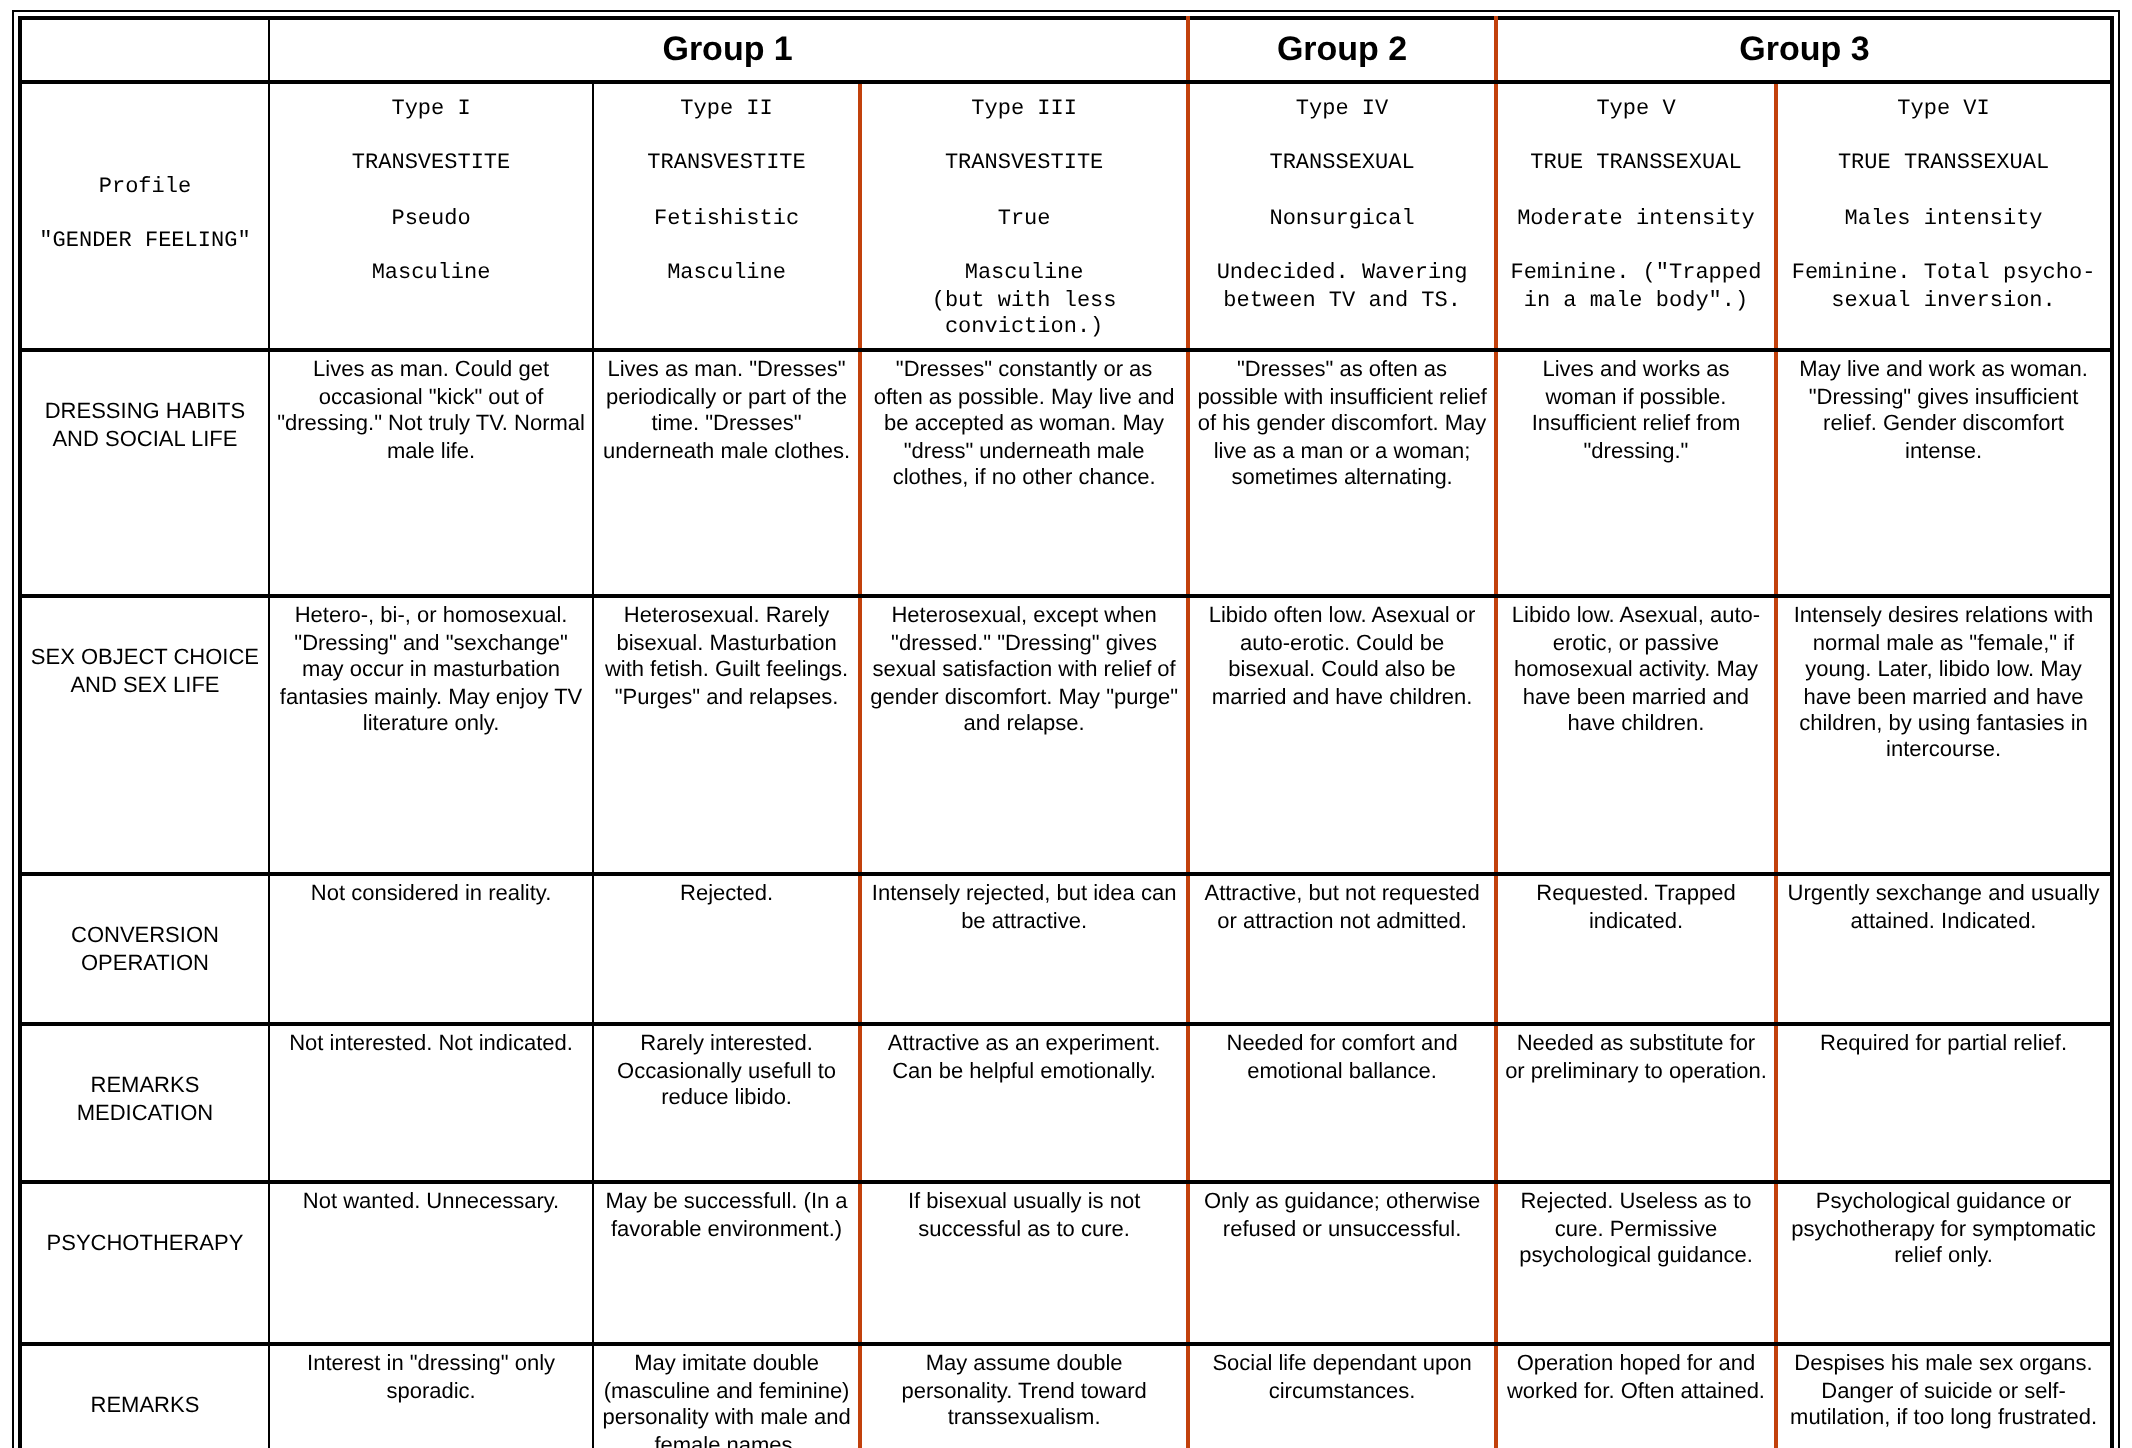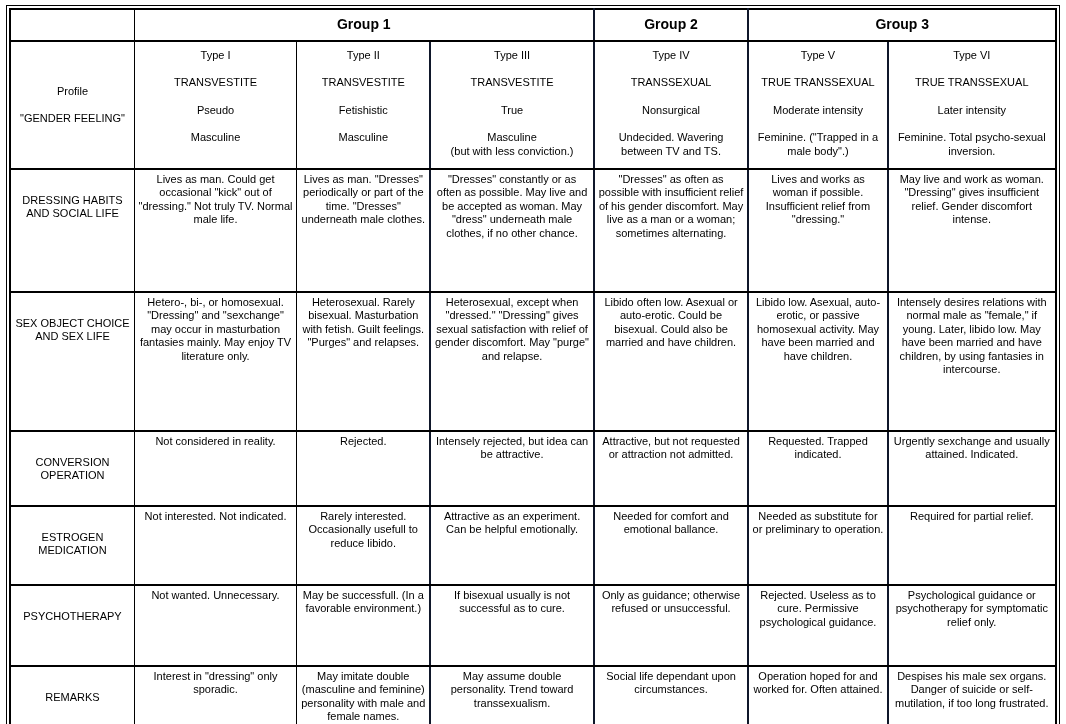--- a/index.html
+++ b/index.html
@@ -28,39 +28,39 @@
   td {
     border: 1px solid #000;
     border-bottom: 2px solid #000;
     vertical-align: top;
     text-align: center;
     font-size: 11px;
     line-height: 1.22;
     padding: 3px 3px;
     overflow: hidden;
   }
-  td.gb { border-left: 2px solid #0f172a; }      
+  td.gb { border-left: 2px solid #c2410c; }      
   tr.r-title td {
     height: 34px;
     vertical-align: middle;
     font-size: 13.5px;
     font-weight: bold;
     font-style: italic;
     padding: 2px 0;
   }
   tr.r-title .title-line { line-height: 1.3; }
   tr.r-group td {
     height: 24px;
     vertical-align: middle;
     font-weight: bold;
-    font-size: 14px;
+    font-size: 17px;
   }
   tr.r-types td { height: 116px; padding-top: 7px; }
   tr.r-types td.lbl { vertical-align: middle; padding-top: 3px; }
-  .tline { margin-bottom: 14px; white-space: pre-line; }
+  .tline { margin-bottom: 14px; white-space: pre-line; font-family: Liberation Mono, monospace; }
   .tline:last-child { margin-bottom: 0; }
   tr.r-d0 td { height: 94px; }
   tr.r-d1 td { height: 110px; }
   tr.r-d2 td { height: 20px; vertical-align: middle; }
   tr.r-d3 td { height: 46px; }
   tr.r-d4 td { height: 50px; }
   tr.r-d5 td { height: 52px; text-align: center; }
   tr.r-d6 td { height: 74px; }
   td.lbl { padding-top: 24px; }
 </style>
@@ -120,21 +120,21 @@
     </td>
     <td class="gb">
       <div class="tline">Type V</div>
       <div class="tline">TRUE TRANSSEXUAL</div>
       <div class="tline">Moderate intensity</div>
       <div class="tline">Feminine. ("Trapped in a male body".)</div>
     </td>
     <td class="gb">
       <div class="tline">Type VI</div>
       <div class="tline">TRUE TRANSSEXUAL</div>
-      <div class="tline">Later intensity</div>
+      <div class="tline">Males intensity</div>
       <div class="tline">Feminine. Total psycho-sexual inversion.</div>
     </td>
   </tr>
 
   <tr class="r-d0">
     <td class="lbl">DRESSING HABITS AND SOCIAL LIFE</td>
     <td>Lives as man. Could get occasional "kick" out of "dressing." Not truly TV. Normal male life.</td>
     <td>Lives as man. "Dresses" periodically or part of the time. "Dresses" underneath male clothes.</td>
     <td class="gb">"Dresses" constantly or as often as possible. May live and be accepted as woman. May "dress" underneath male clothes, if no other chance.</td>
     <td class="gb">"Dresses" as often as possible with insufficient relief of his gender discomfort. May live as a man or a woman; sometimes alternating.</td>
@@ -157,21 +157,21 @@
     <td class="lbl">CONVERSION OPERATION</td>
     <td>Not considered in reality.</td>
     <td>Rejected.</td>
     <td class="gb">Intensely rejected, but idea can be attractive.</td>
     <td class="gb">Attractive, but not requested or attraction not admitted.</td>
     <td class="gb">Requested. Trapped indicated.</td>
     <td class="gb">Urgently sexchange and usually attained. Indicated.</td>
   </tr>
 
   <tr class="r-d4">
-    <td class="lbl">ESTROGEN MEDICATION</td>
+    <td class="lbl">REMARKS MEDICATION</td>
     <td>Not interested. Not indicated.</td>
     <td>Rarely interested. Occasionally usefull to reduce libido.</td>
     <td class="gb">Attractive as an experiment. Can be helpful emotionally.</td>
     <td class="gb">Needed for comfort and emotional ballance.</td>
     <td class="gb">Needed as substitute for or preliminary to operation.</td>
     <td class="gb">Required for partial relief.</td>
   </tr>
 
   <tr class="r-d5">
     <td class="lbl">PSYCHOTHERAPY</td>

